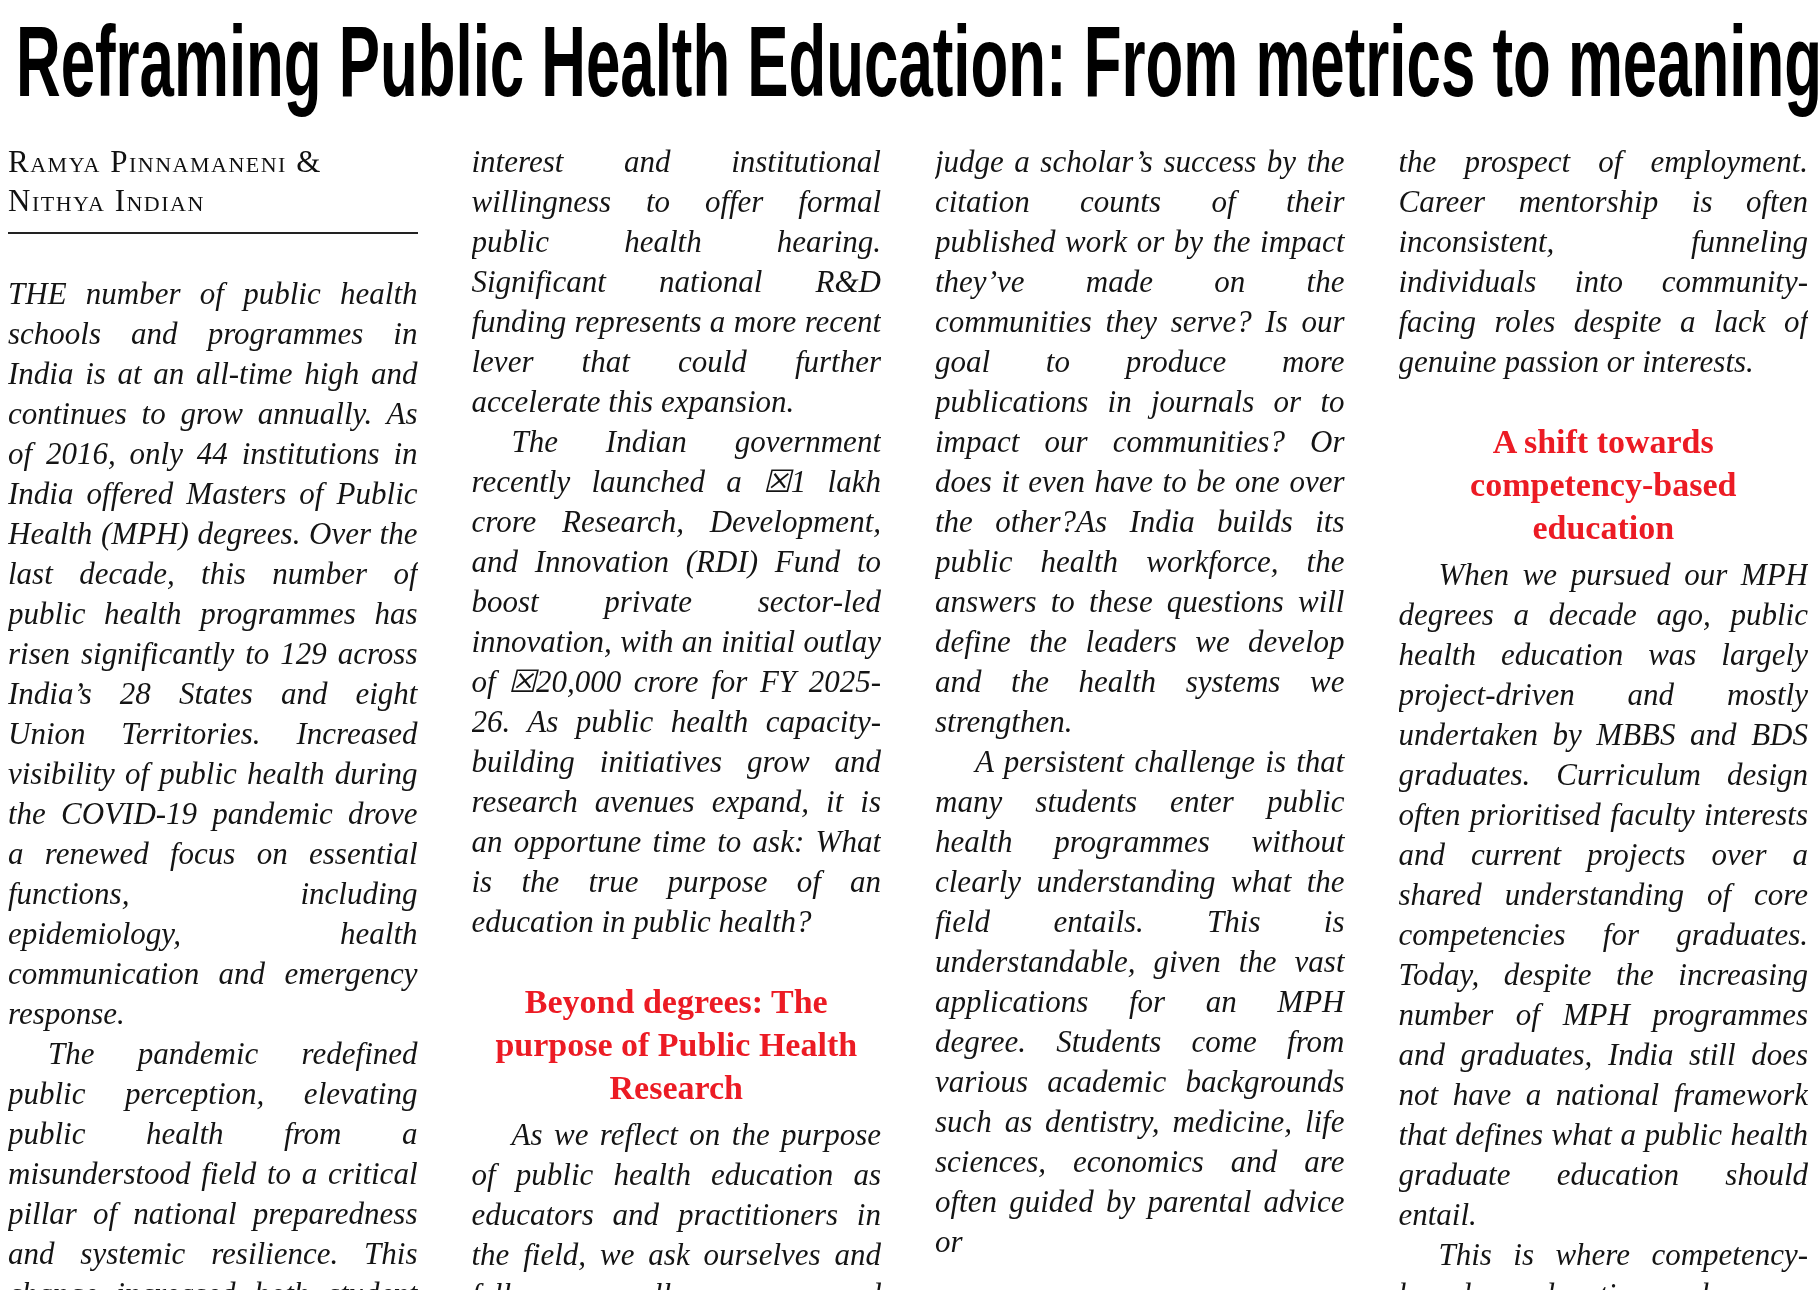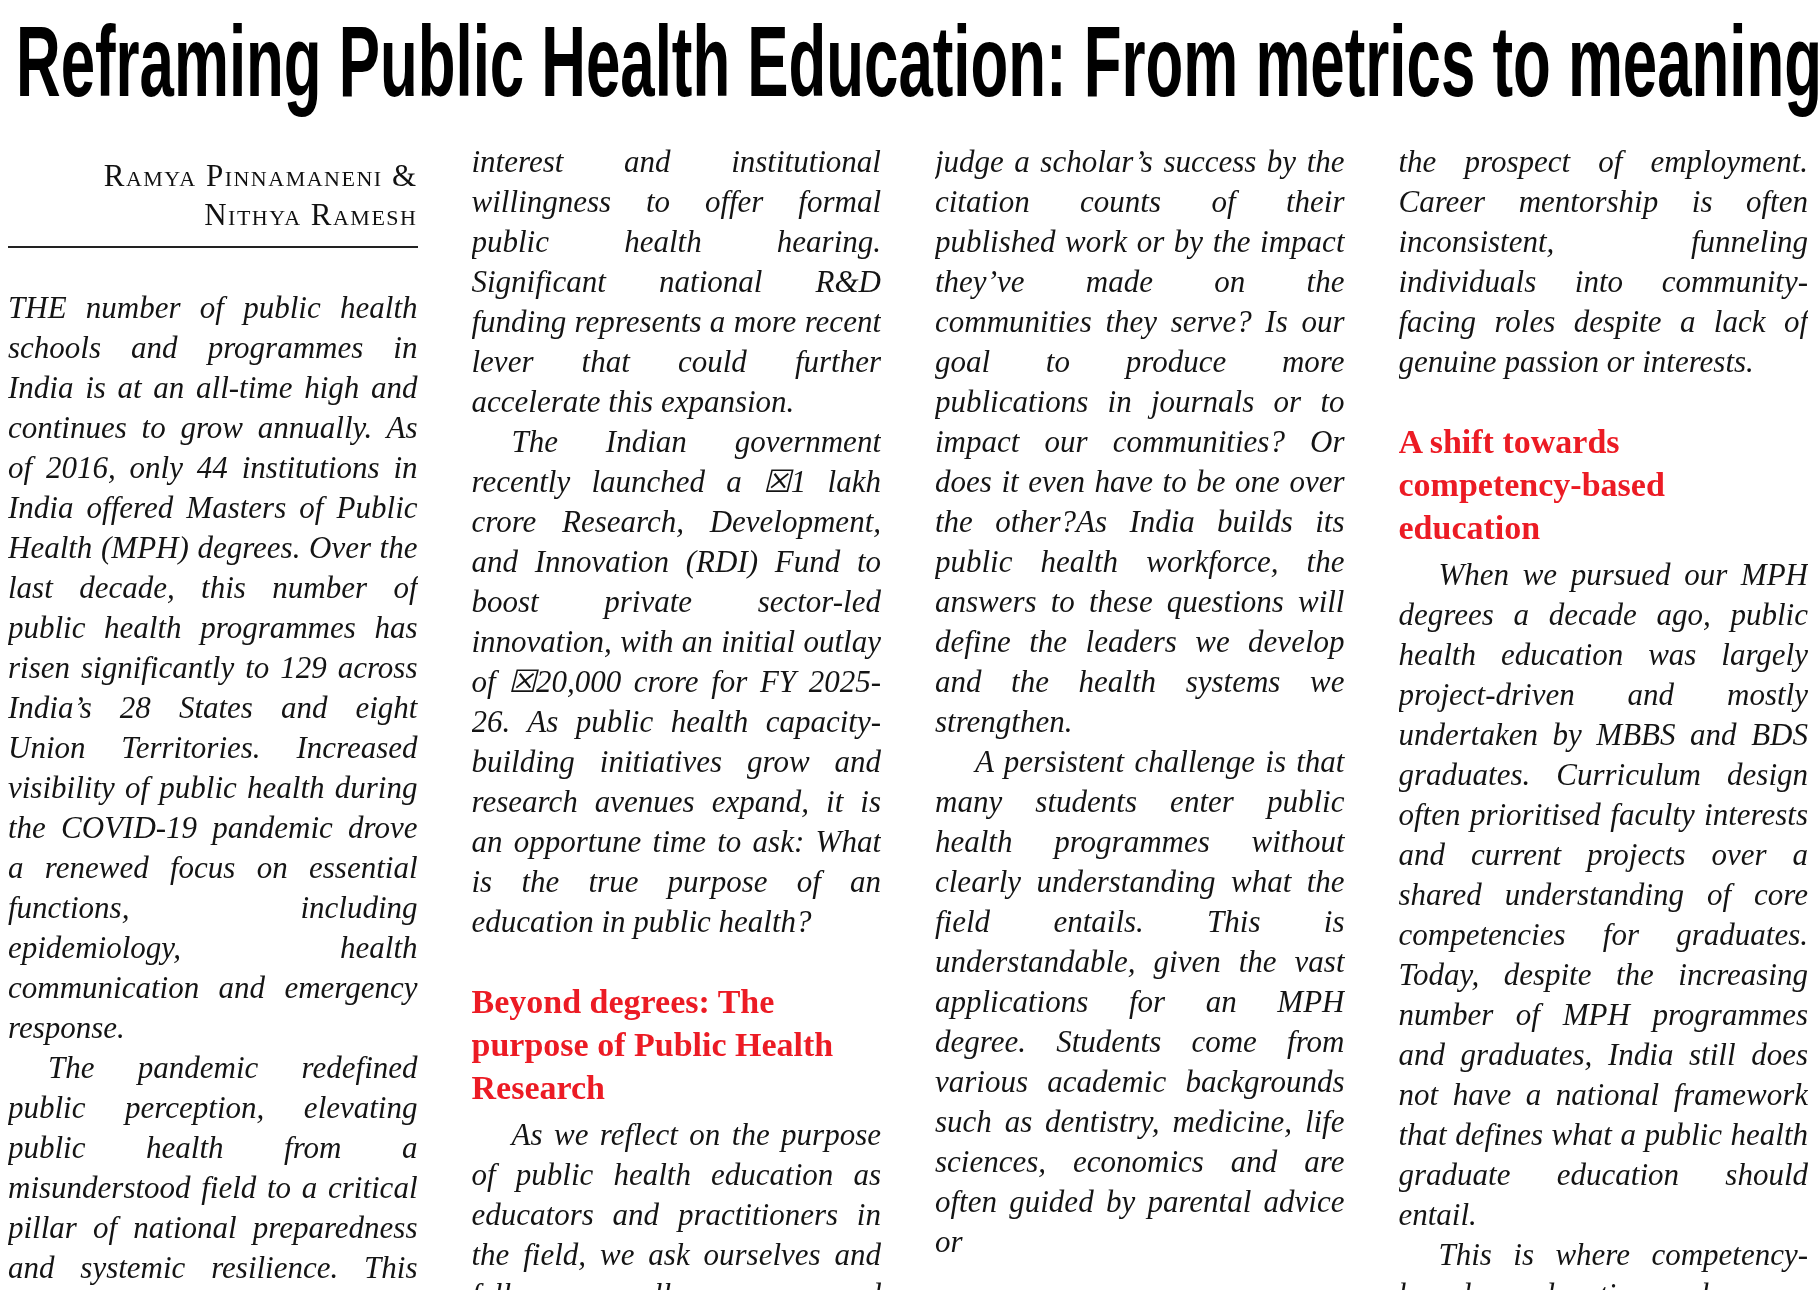--- a/index.html
+++ b/index.html
@@ -36,27 +36,26 @@
     margin-top: 12px;
     height: 1172px;
     overflow: hidden;
   }
   .col {
     overflow: hidden;
   }
 
   
   .byline {
-    text-align: right;
+    text-align: left;
     font-variant: small-caps;
     font-size: 31px;
     line-height: 39px;
     letter-spacing: 1.5px;
     color: #111111;
-    margin-top: 14px;
   }
   .rule {
     border: none;
     border-top: 2px solid #222222;
     margin: 12px 0 40px 0;
     width: 100%;
   }
 
   
   p {
@@ -70,39 +69,39 @@
   p.indent { text-indent: 40px; }
   
   p.runover { text-align-last: justify; }
 
   
   .heading {
     font-size: 34px;
     line-height: 43px;
     font-weight: bold;
     color: var(--accent, #ec1b24);
-    text-align: left;
+    text-align: center;
     margin: 38px 0 6px 0;
   }
 </style>
 </head>
 <body>
 
 <header class="masthead">
   <svg width="1818" height="106" viewBox="0 0 1818 106">
     <text x="4" y="84" textLength="1806" lengthAdjust="spacingAndGlyphs" font-size="100" class="headline-text">Reframing Public Health Education: From metrics to meaning</text>
   </svg>
 </header>
 
 <main class="article">
 
   <section class="col">
     <div class="byline">
       <div>Ramya Pinnamaneni &amp;</div>
-      <div>Nithya Ramesh</div>
+      <div>Nithya Indian</div>
     </div>
     <hr class="rule">
     <p>THE number of public health schools and programmes in India is at an all-time high and continues to grow annually. As of 2016, only 44 institutions in India offered Masters of Public Health (MPH) degrees. Over the last decade, this number of public health programmes has risen significantly to 129 across India’s 28 States and eight Union Territories. Increased visibility of public health during the COVID-19 pandemic drove a renewed focus on essential functions, including epidemiology, health communication and emergency response.</p>
     <p class="indent runover">The pandemic redefined public perception, elevating public health from a misunderstood field to a critical pillar of national preparedness and systemic resilience. This change increased both student</p>
   </section>
 
   <section class="col">
     <p>interest and institutional willingness to offer formal public health hearing. Significant national R&amp;D funding represents a more recent lever that could further accelerate this expansion.</p>
     <p class="indent">The Indian government recently launched a ☒1 lakh crore Research, Development, and Innovation (RDI) Fund to boost private sector-led innovation, with an initial outlay of ☒20,000 crore for FY 2025-26. As public health capacity-building initiatives grow and research avenues expand, it is an opportune time to ask: What is the true purpose of an education in public health?</p>
     <h2 class="heading">Beyond degrees: The purpose of Public Health Research</h2>

